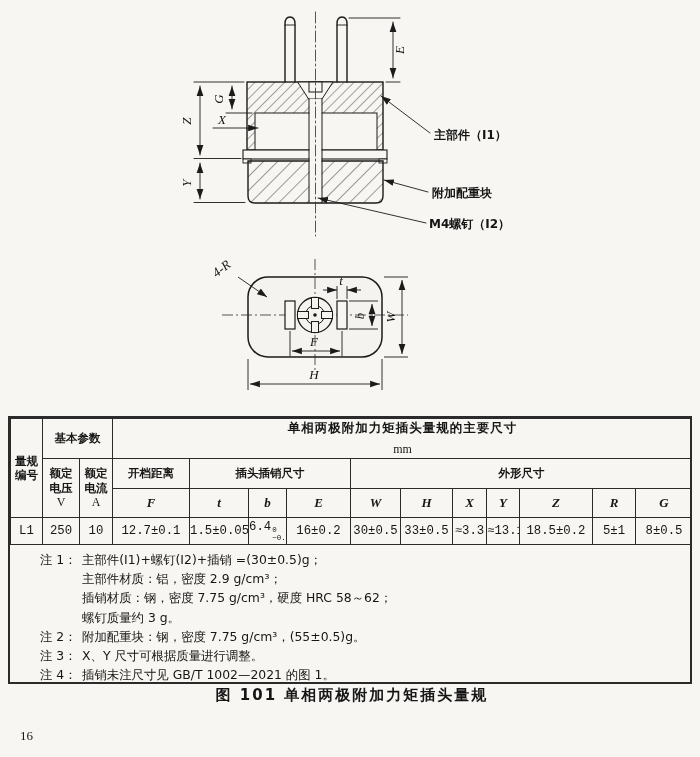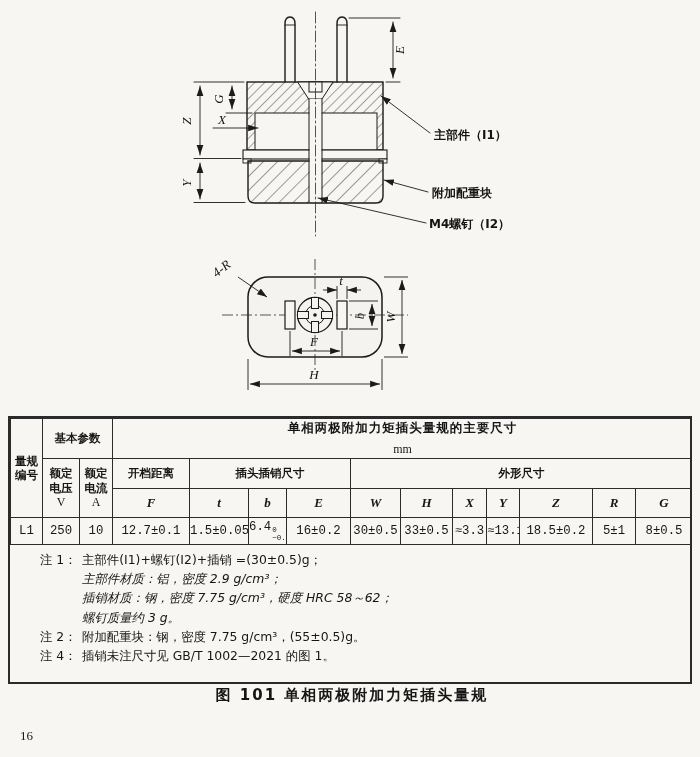--- a/index.html
+++ b/index.html
@@ -17,21 +17,21 @@
   .titlecell .t1{font-weight:bold;letter-spacing:1px;}
   .titlecell .t2{font-family:"Liberation Serif",serif;font-weight:normal;font-size:12px;margin-top:5px;}
   .letter{font-family:"Liberation Serif",serif;font-style:italic;font-size:13px;font-weight:bold;}
   .val{font-family:Liberation Mono, monospace;font-size:12.3px;white-space:nowrap;}
   .unitln{font-family:"Liberation Serif",serif;font-weight:normal;font-size:12px;}
   .tol{display:inline-flex;flex-direction:column;justify-content:center;font-size:7.5px;line-height:1.05;vertical-align:-2px;text-align:left;margin-left:1px;}
   
   #notes{padding:5px 6px 0 30px;text-align:left;}
   .nline{font-size:12.4px;line-height:19.2px;white-space:nowrap;}
   .nline .nlab{display:inline-block;width:42px;}
-  .cont{padding-left:42px;font-style:italic;}
+  .cont{padding-left:42px;}
 
   #caption{position:absolute;left:2px;top:686px;width:700px;text-align:center;font-size:15px;font-weight:bold;letter-spacing:2px;}
   #pagenum{position:absolute;left:20px;top:728px;font-family:"Liberation Serif",serif;font-size:13px;}
 </style>
 </head>
 <body>
 
 <div id="page">
 
   
@@ -249,20 +249,21 @@
       </tr>
     </tbody>
       </table>
 
     <div id="notes">
       <div class="nline"><span class="nlab">注 1：</span><span>主部件(I1)+螺钉(I2)+插销 =(30±0.5)g；</span></div>
       <div class="nline cont">主部件材质：铝，密度 2.9 g/cm³；</div>
       <div class="nline cont">插销材质：钢，密度 7.75 g/cm³，硬度 HRC 58～62；</div>
       <div class="nline cont">螺钉质量约 3 g。</div>
       <div class="nline"><span class="nlab">注 2：</span><span>附加配重块：钢，密度 7.75 g/cm³，(55±0.5)g。</span></div>
+      <div class="nline"><span class="nlab">注 3：</span><span>X、Y 尺寸可根据质量进行调整。</span></div>
       <div class="nline"><span class="nlab">注 4：</span><span>插销未注尺寸见 GB/T 1002—2021 的图 1。</span></div>
     </div>
   </div>
 
   <div id="caption">图 101  单相两极附加力矩插头量规</div>
 
   <div id="pagenum">16</div>
 
 </div>
 

